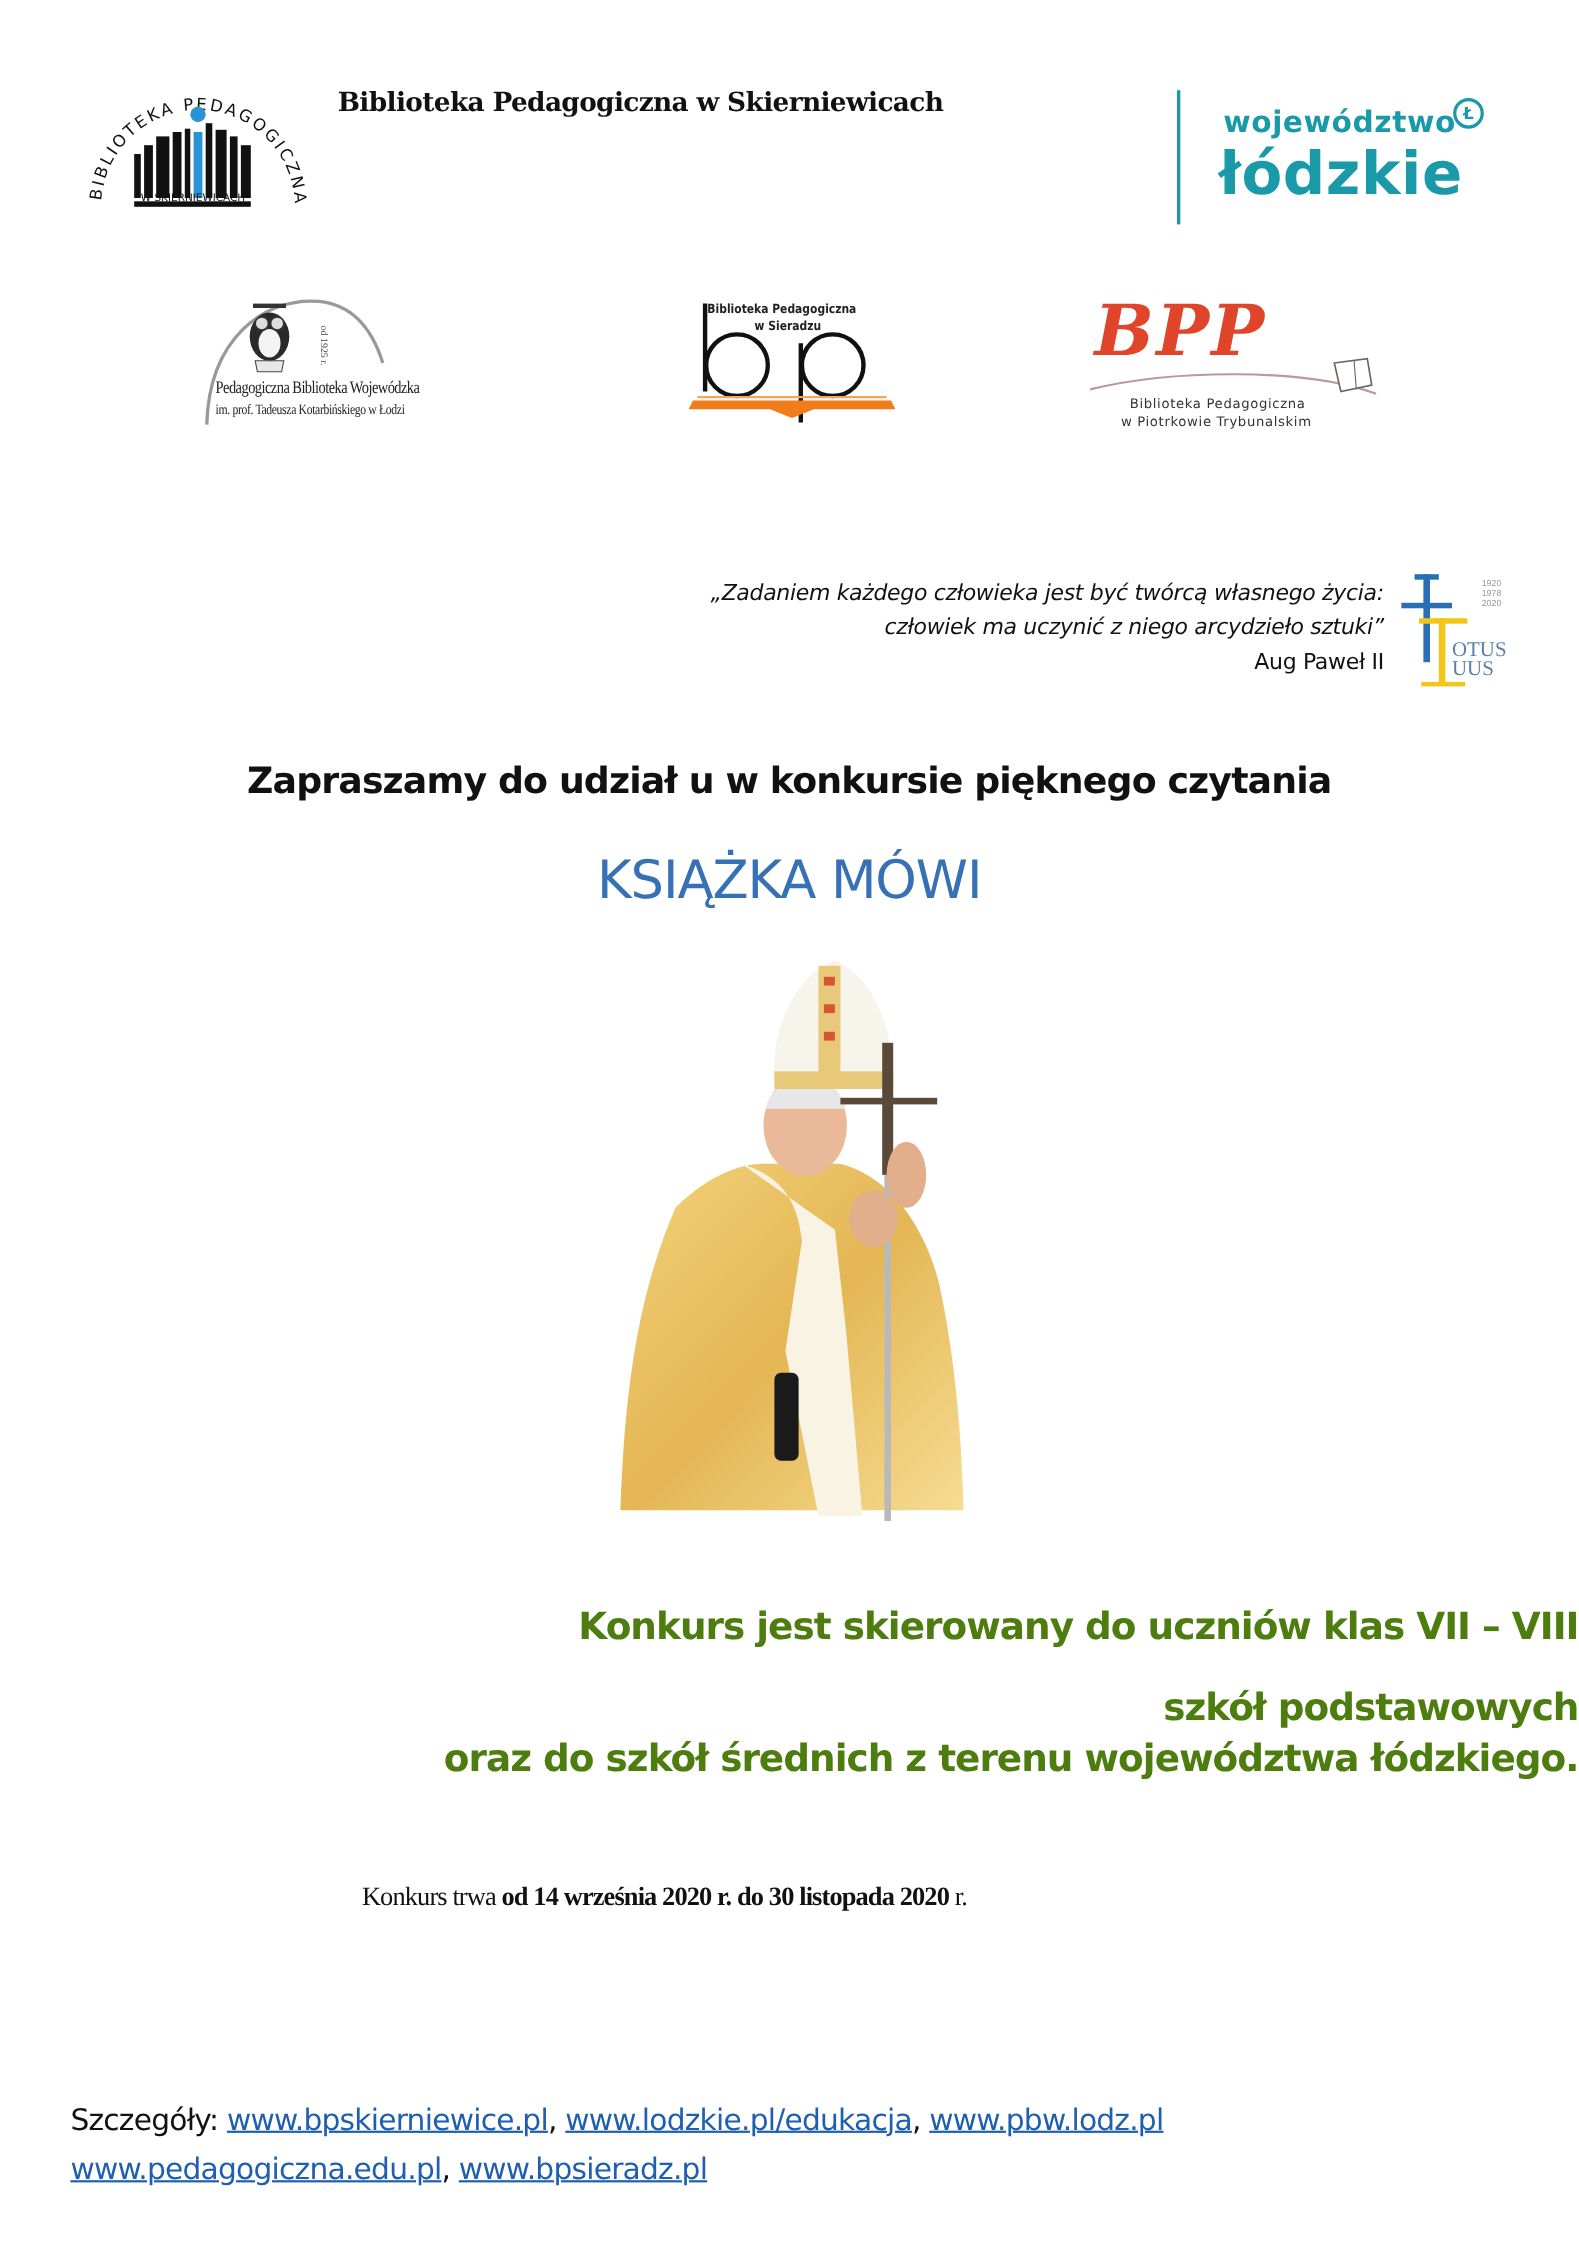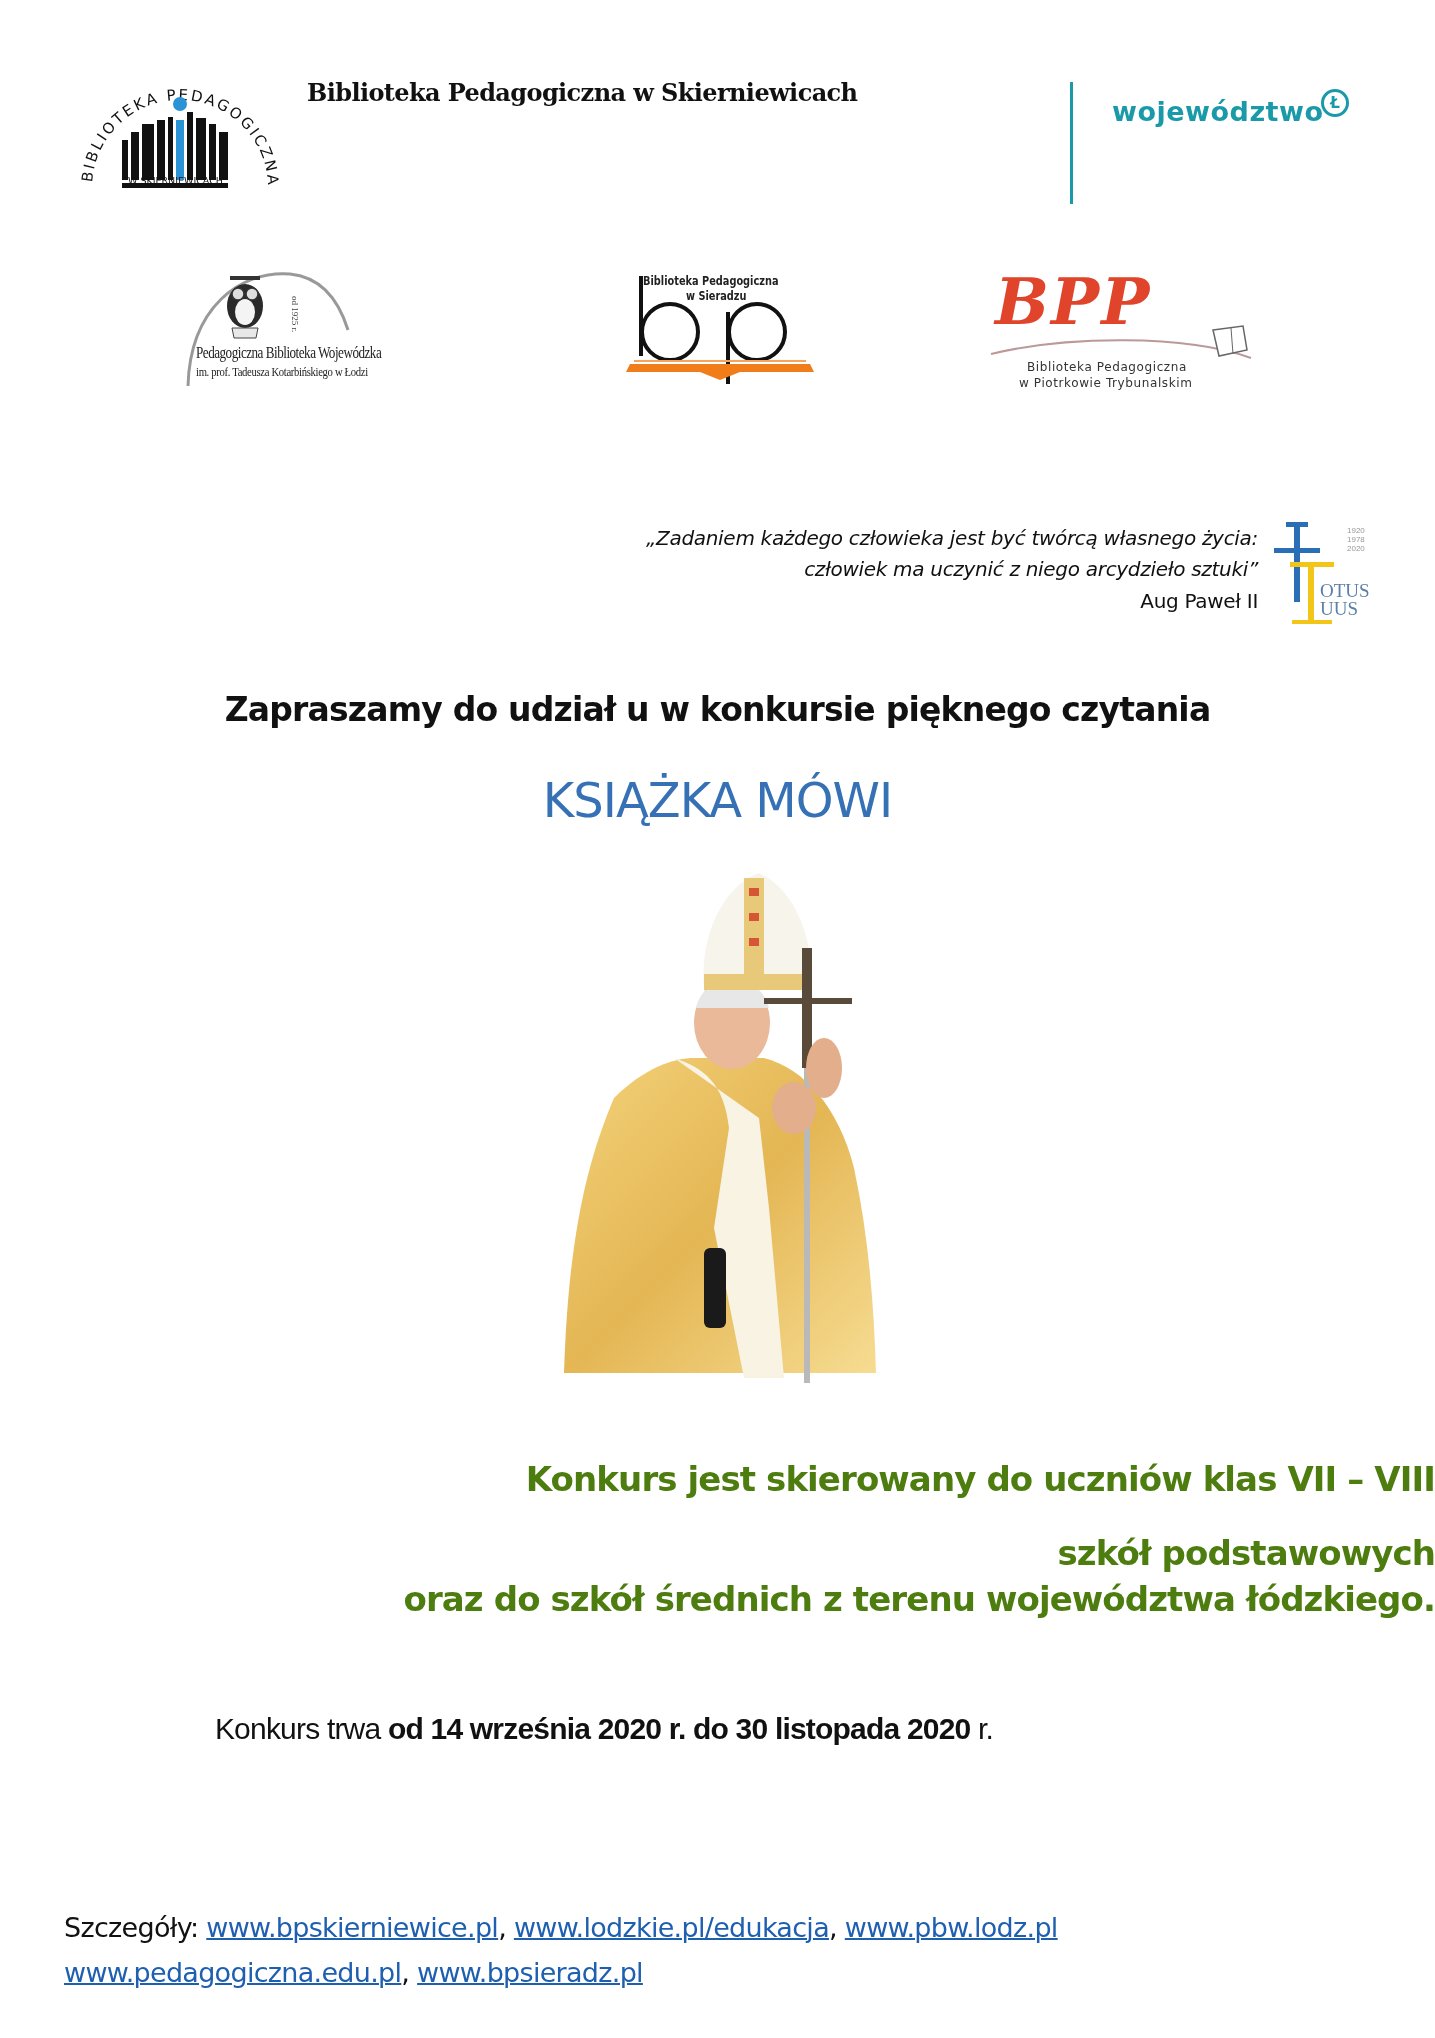--- a/index.html
+++ b/index.html
@@ -48,21 +48,21 @@
   #book-title { left:0; width:1435px; top:772px; text-align:center; font-size:48px; color:#3671b6; font-family:"DejaVu Sans", sans-serif; letter-spacing:-1px; }
 
   
   #pope-photo { left:554px; top:868px; width:328px; height:515px; }
 
   .aud { position:absolute; left:0; width:1435px; text-align:right; font-weight:bold; font-size:34px; font-family:"DejaVu Sans", sans-serif; letter-spacing:-0.9px; color:#4d7c0f; }
   #aud-1 { top:1459px; padding-left:90px; box-sizing:border-box; }
   #aud-2 { top:1519px;margin-top:14px; }
   #aud-3 { top:1579px; padding-left:10px; box-sizing:border-box; }
 
-  #duration { left:0; width:1168px; top:1712px; text-align:center; font-size:30px; font-family:Liberation Sans, sans-serif; letter-spacing:-0.8px; color:#111; padding-left:40px; box-sizing:border-box; }
+  #duration { left:0; width:1168px; top:1712px; text-align:center; font-size:24px; font-family:Liberation Serif, serif; letter-spacing:-0.8px; color:#111; padding-left:40px; box-sizing:border-box; }
   #duration b { font-weight:bold; }
 
   #details { left:64px; top:1857px; font-size:27px; font-family:"DejaVu Sans", sans-serif; line-height:45px; letter-spacing:-0.7px; color:#111; width:1250px;margin-top:48px; }
   #details a { color:#1f5fb0; text-decoration:underline; text-decoration-thickness:2px; }
 </style>
 </head>
 <body>
 
 <div class="abs" id="logo-bps">
   <svg width="205" height="135" viewBox="0 0 205 135">
@@ -88,20 +88,21 @@
   </svg>
   <div class="abs" style="left:50px;top:113px;font-size:9.5px;font-family:'DejaVu Sans',sans-serif;color:#111;white-space:nowrap;">W SKIERNIEWICACH</div>
 </div>
 
 <div class="abs" id="header-title">Biblioteka Pedagogiczna w Skierniewicach</div>
 
 <div class="abs" id="logo-lodzkie">
   <div id="lodz-line"></div>
   <div id="lodz-top">województwo</div>
   <div id="lodz-badge">Ł</div>
+  <div id="lodz-bottom">łódzkie</div>
 </div>
 
 <div class="abs" id="logo-pbw">
   <svg width="210" height="125" viewBox="0 0 210 125" style="position:absolute;left:0;top:0;">
     <path d="M 8 118 C 10 40, 60 2, 110 6 C 140 9, 158 30, 168 62" fill="none" stroke="#999" stroke-width="3"></path>
 
     <ellipse cx="65" cy="38" rx="18" ry="22" fill="#2a2a2a"></ellipse>
     <ellipse cx="65" cy="44" rx="10" ry="13" fill="#f4f4f4"></ellipse>
     <circle cx="58" cy="26" r="6" fill="#ddd" stroke="#333" stroke-width="1.5"></circle>
     <circle cx="72" cy="26" r="6" fill="#ddd" stroke="#333" stroke-width="1.5"></circle>

